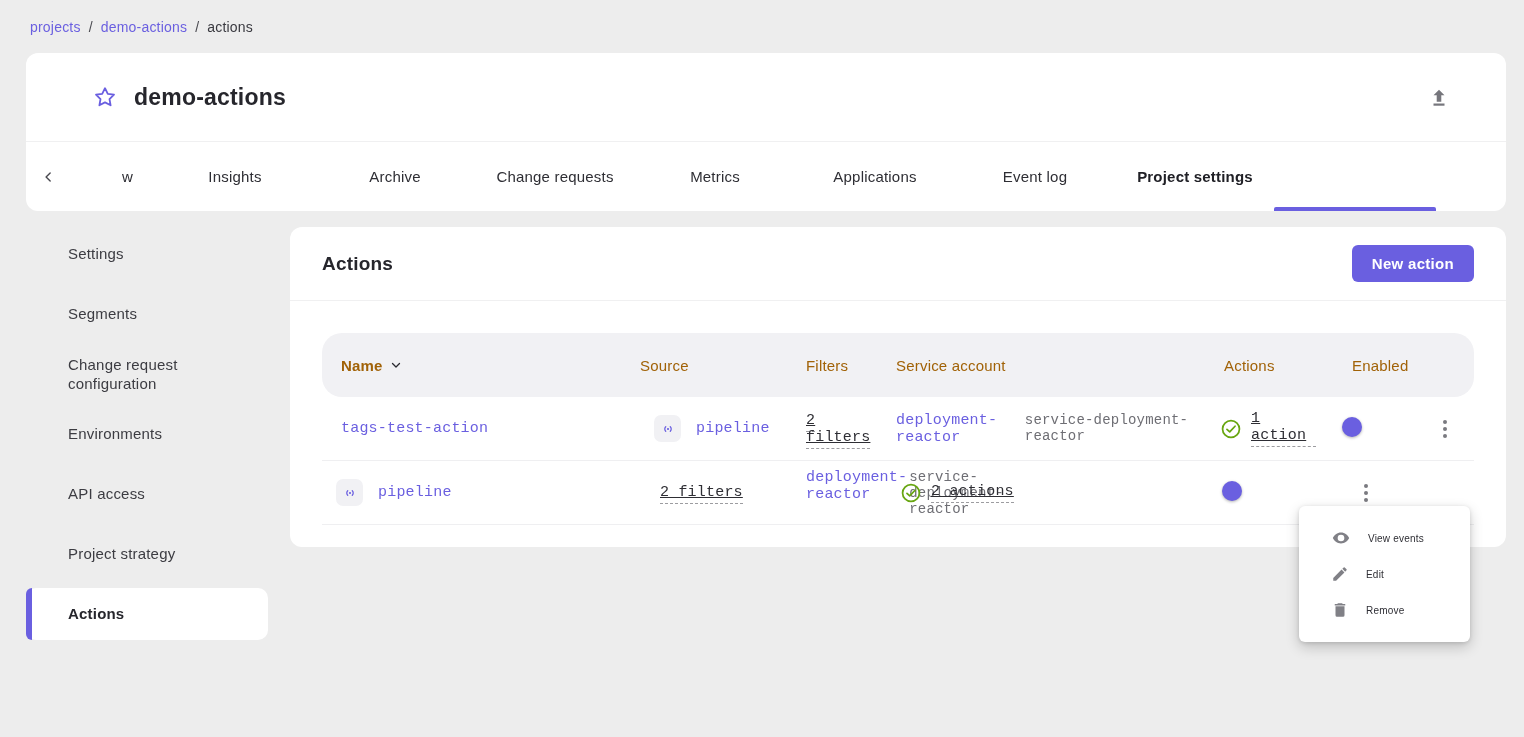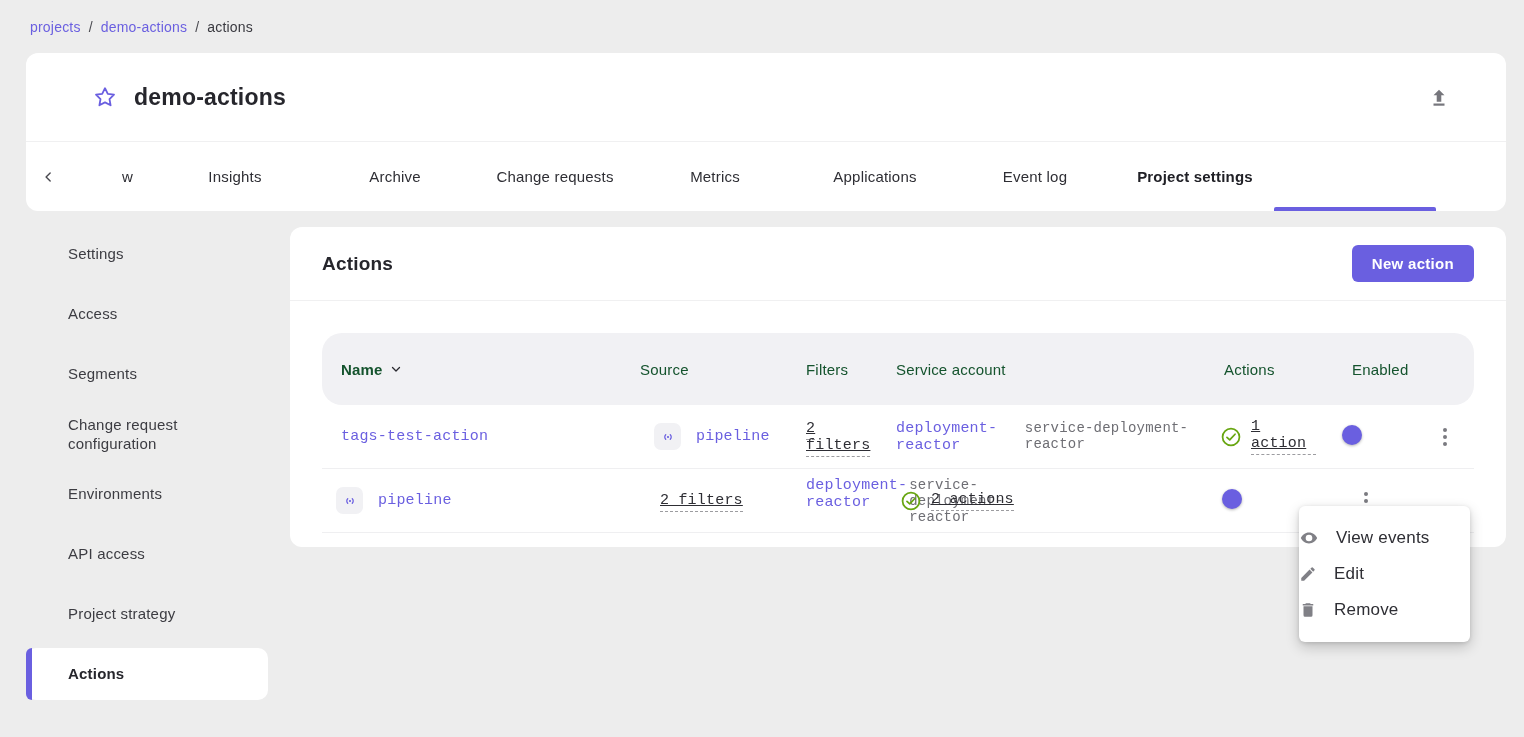--- a/index.html
+++ b/index.html
@@ -92,22 +92,22 @@
   }
 
   
   .table-wrap { padding: 32px 32px 0 32px; }
   .trow {
     display: grid;
     grid-template-columns: 318px 146px 90px 320px 120px 100px 58px;
     align-items: center;
   }
   .thead {
-    background: #F1F1F4; border-radius: 20px; height: 72px;
-    font-size: 15px; color: #14532d;
+    background: #F1F1F4; border-radius: 20px; height: 64px;
+    font-size: 15px; color: #a16207;
   }
   .th { display: flex; align-items: center; }
   .th-name { padding-left: 19px; font-weight: 700; gap: 7px; }
   .th-filters { padding-left: 20px; }
   .th-service { padding-left: 20px; }
   .th-actions { padding-left: 28px; }
   .th-enabled { padding-left: 36px; }
   .tbody-row { height: 64px; border-bottom: 1px solid #EFEFF1; font-size: 15px; font-family: Liberation Mono, monospace; }
   .cell-name { padding-left: 19px; }
   .cell-name a { color: #6A5FE0; cursor: pointer; }
@@ -142,21 +142,21 @@
 
   
   .context-menu {
     position: absolute; left: 1299px; top: 506px; width: 171px; height: 136px;
     background: #fff; border-radius: 6px;
     box-shadow: 0 5px 14px rgba(0,0,0,.20), 0 1px 4px rgba(0,0,0,.12);
     padding: 14px 0; z-index: 10;
   }
   .menu-item {
     height: 36px; display: flex; align-items: center; gap: 17px;
-    font-size: 17px; color: #2E2E34; cursor: pointer;
+    padding-left: 32px; font-size: 10px; color: #2E2E34; cursor: pointer;
   }
   svg { display: block; }
 </style>
 </head>
 <body>
 
 <nav class="breadcrumb">
   <span class="crumb-link">projects</span>
   <span class="sep">/</span>
   <span class="crumb-link">demo-actions</span>
@@ -192,21 +192,20 @@
     <span class="tab">Metrics</span>
     <span class="tab">Applications</span>
     <span class="tab">Event log</span>
     <span class="tab active">Project settings</span>
     <span class="tab-indicator"></span>
   </div>
 </section>
 
 <nav class="sidebar">
   <div class="side-item">Settings</div>
-  <div class="side-item">Access</div>
   <div class="side-item">Segments</div>
   <div class="side-item">Change request configuration</div>
   <div class="side-item">Environments</div>
   <div class="side-item">API access</div>
   <div class="side-item">Project strategy</div>
   <div class="side-item active">Actions</div>
 </nav>
 
 <section class="main-card">
   <div class="panel-header">

